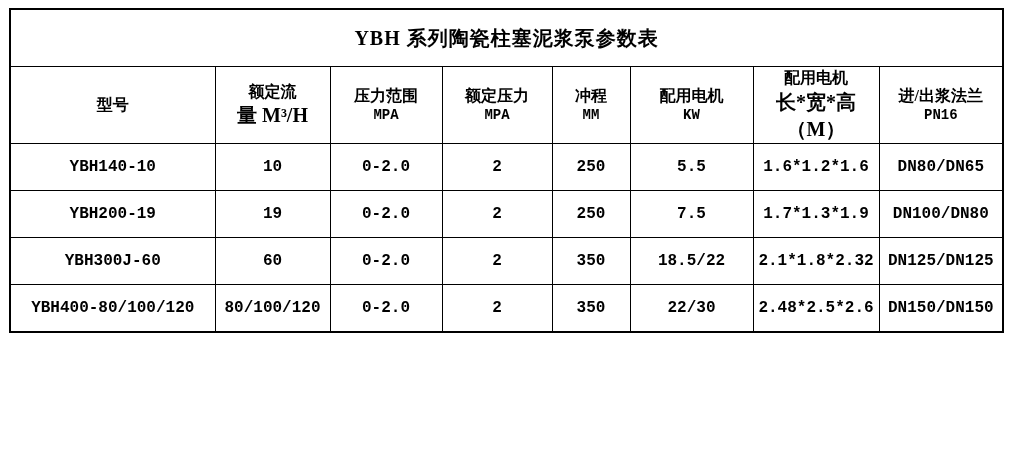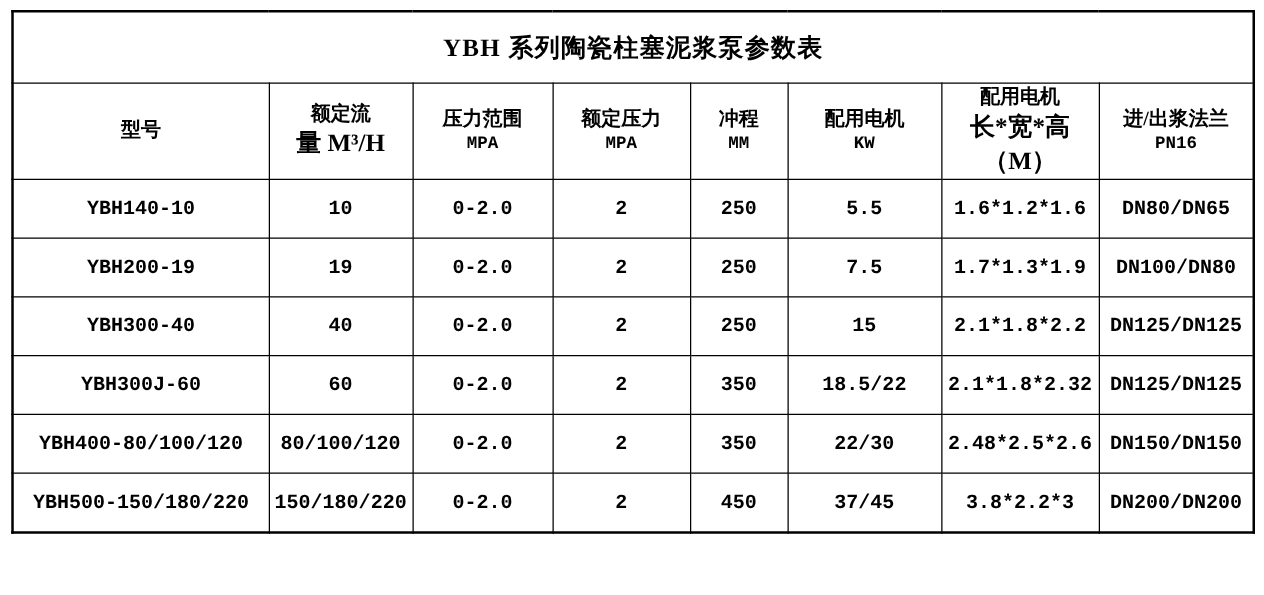--- a/index.html
+++ b/index.html
@@ -144,54 +144,34 @@
         <td class="model">YBH200-19</td>
         <td>19</td>
         <td>0-2.0</td>
         <td>2</td>
         <td>250</td>
         <td>7.5</td>
         <td>1.7*1.3*1.9</td>
         <td>DN100/DN80</td>
       </tr>
       <tr>
-        <td class="model">YBH300-40</td>
-        <td>40</td>
-        <td>0-2.0</td>
-        <td>2</td>
-        <td>250</td>
-        <td>15</td>
-        <td>2.1*1.8*2.2</td>
-        <td>DN125/DN125</td>
-      </tr>
-      <tr>
         <td class="model">YBH300J-60</td>
         <td>60</td>
         <td>0-2.0</td>
         <td>2</td>
         <td>350</td>
         <td>18.5/22</td>
         <td>2.1*1.8*2.32</td>
         <td>DN125/DN125</td>
       </tr>
       <tr>
         <td class="model">YBH400-80/100/120</td>
         <td>80/100/120</td>
         <td>0-2.0</td>
         <td>2</td>
         <td>350</td>
         <td>22/30</td>
         <td>2.48*2.5*2.6</td>
         <td>DN150/DN150</td>
       </tr>
-      <tr>
-        <td class="model">YBH500-150/180/220</td>
-        <td>150/180/220</td>
-        <td>0-2.0</td>
-        <td>2</td>
-        <td>450</td>
-        <td>37/45</td>
-        <td>3.8*2.2*3</td>
-        <td>DN200/DN200</td>
-      </tr>
     </tbody>
   </table>
 </div>
 
 </body></html>

